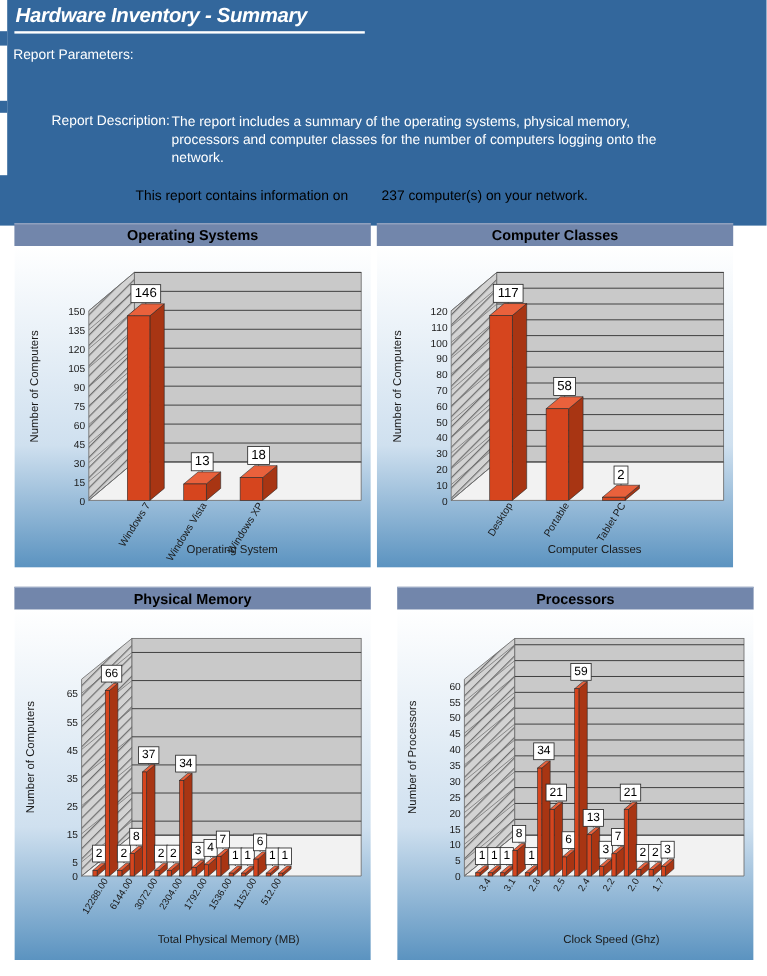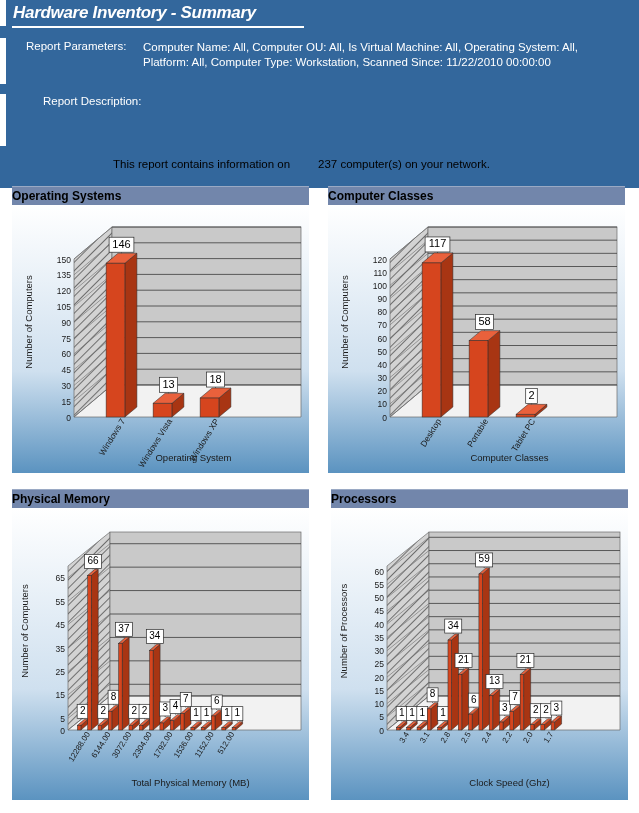--- a/index.html
+++ b/index.html
@@ -16,38 +16,38 @@
   .hdr-accent2{position:absolute;left:0;top:26px;width:6px;height:12px;background:#33679c;}
   .hdr-accent3{position:absolute;left:0;top:84px;width:6px;height:10px;background:#33679c;}
   .rpt-title{
     position:absolute;left:13px;top:3px;
     font-size:17px;font-style:italic;font-weight:bold;color:#ffffff;
     letter-spacing:-0.3px;white-space:nowrap;
   }
   .rpt-underline{position:absolute;left:12px;top:26px;width:292px;height:2px;background:#ffffff;}
   .lblcol{position:absolute;font-size:11.5px;color:#ffffff;white-space:nowrap;}
   .valcol{position:absolute;font-size:11.5px;color:#ffffff;line-height:15px;width:436px;}
-  .p-lab{left:26px;top:40px;}
+  .p-lab{left:11px;top:40px;}
   .p-val{left:143px;top:40px;}
   .d-lab{left:11px;top:95px;padding-left:32px;}
   .d-val{left:143px;top:95px;}
 
   
   .subline{position:absolute;top:158px;font-size:11.5px;color:#000;white-space:nowrap;}
   .sub-a{left:97px;margin-left:16px;}
   .sub-b{left:318px;}
 
   
   .panel{position:absolute;width:297px;}
   .panel-tl{left:12px;top:186px;}
-  .panel-tr{left:328px;top:186px;}
+  .panel-tr{left:314px;top:186px;}
   .panel-bl{left:12px;top:489px;border-radius:23px;}
   .panel-br{left:331px;top:489px;}
   .panel-title{
-    height:18px;line-height:18px;
+    height:18px;line-height:18px;text-align:center;
     background:#7286ab;color:#000000;font-size:12px;font-weight:bold;
     border-top:1px solid #9aa9c4;
   }
   .panel-body{position:relative;width:297px;}
   .body-a{height:268px;}
   .body-b{height:292px;}
   .panel-body svg{display:block;}
 </style>
 </head>
 <body>
@@ -55,23 +55,23 @@
 <div id="page">
 
   <div class="hdr">
     <div class="hdr-accent"></div>
     <div class="hdr-accent2"></div>
     <div class="hdr-accent3"></div>
     <div class="rpt-title">Hardware Inventory - Summary</div>
     <div class="rpt-underline"></div>
 
     <div class="lblcol p-lab">Report Parameters:</div>
-    <div class="valcol p-val">Computer Name:  All, Computer OU:  All, Is Virtual Machine:  All, Operating System:  All, Platform:  All, Computer Type:  Workstation, Scanned Since: 11/22/2010 00:00:00</div>
 
     <div class="lblcol d-lab">Report Description:</div>
+    <div class="valcol d-val">The report includes a summary of the operating systems, physical memory, processors and computer classes for the number of computers logging onto the network.</div>
   </div>
 
   <div class="subline sub-a">This report contains information on</div>
   <div class="subline sub-b">237 computer(s) on your network.</div>
 
   <div class="panel panel-tl">
     <div class="panel-title">Operating Systems</div>
     <div class="panel-body body-a" id="chart0">
         <svg width="297" height="268" viewBox="0 0 297 268">
           <defs>

